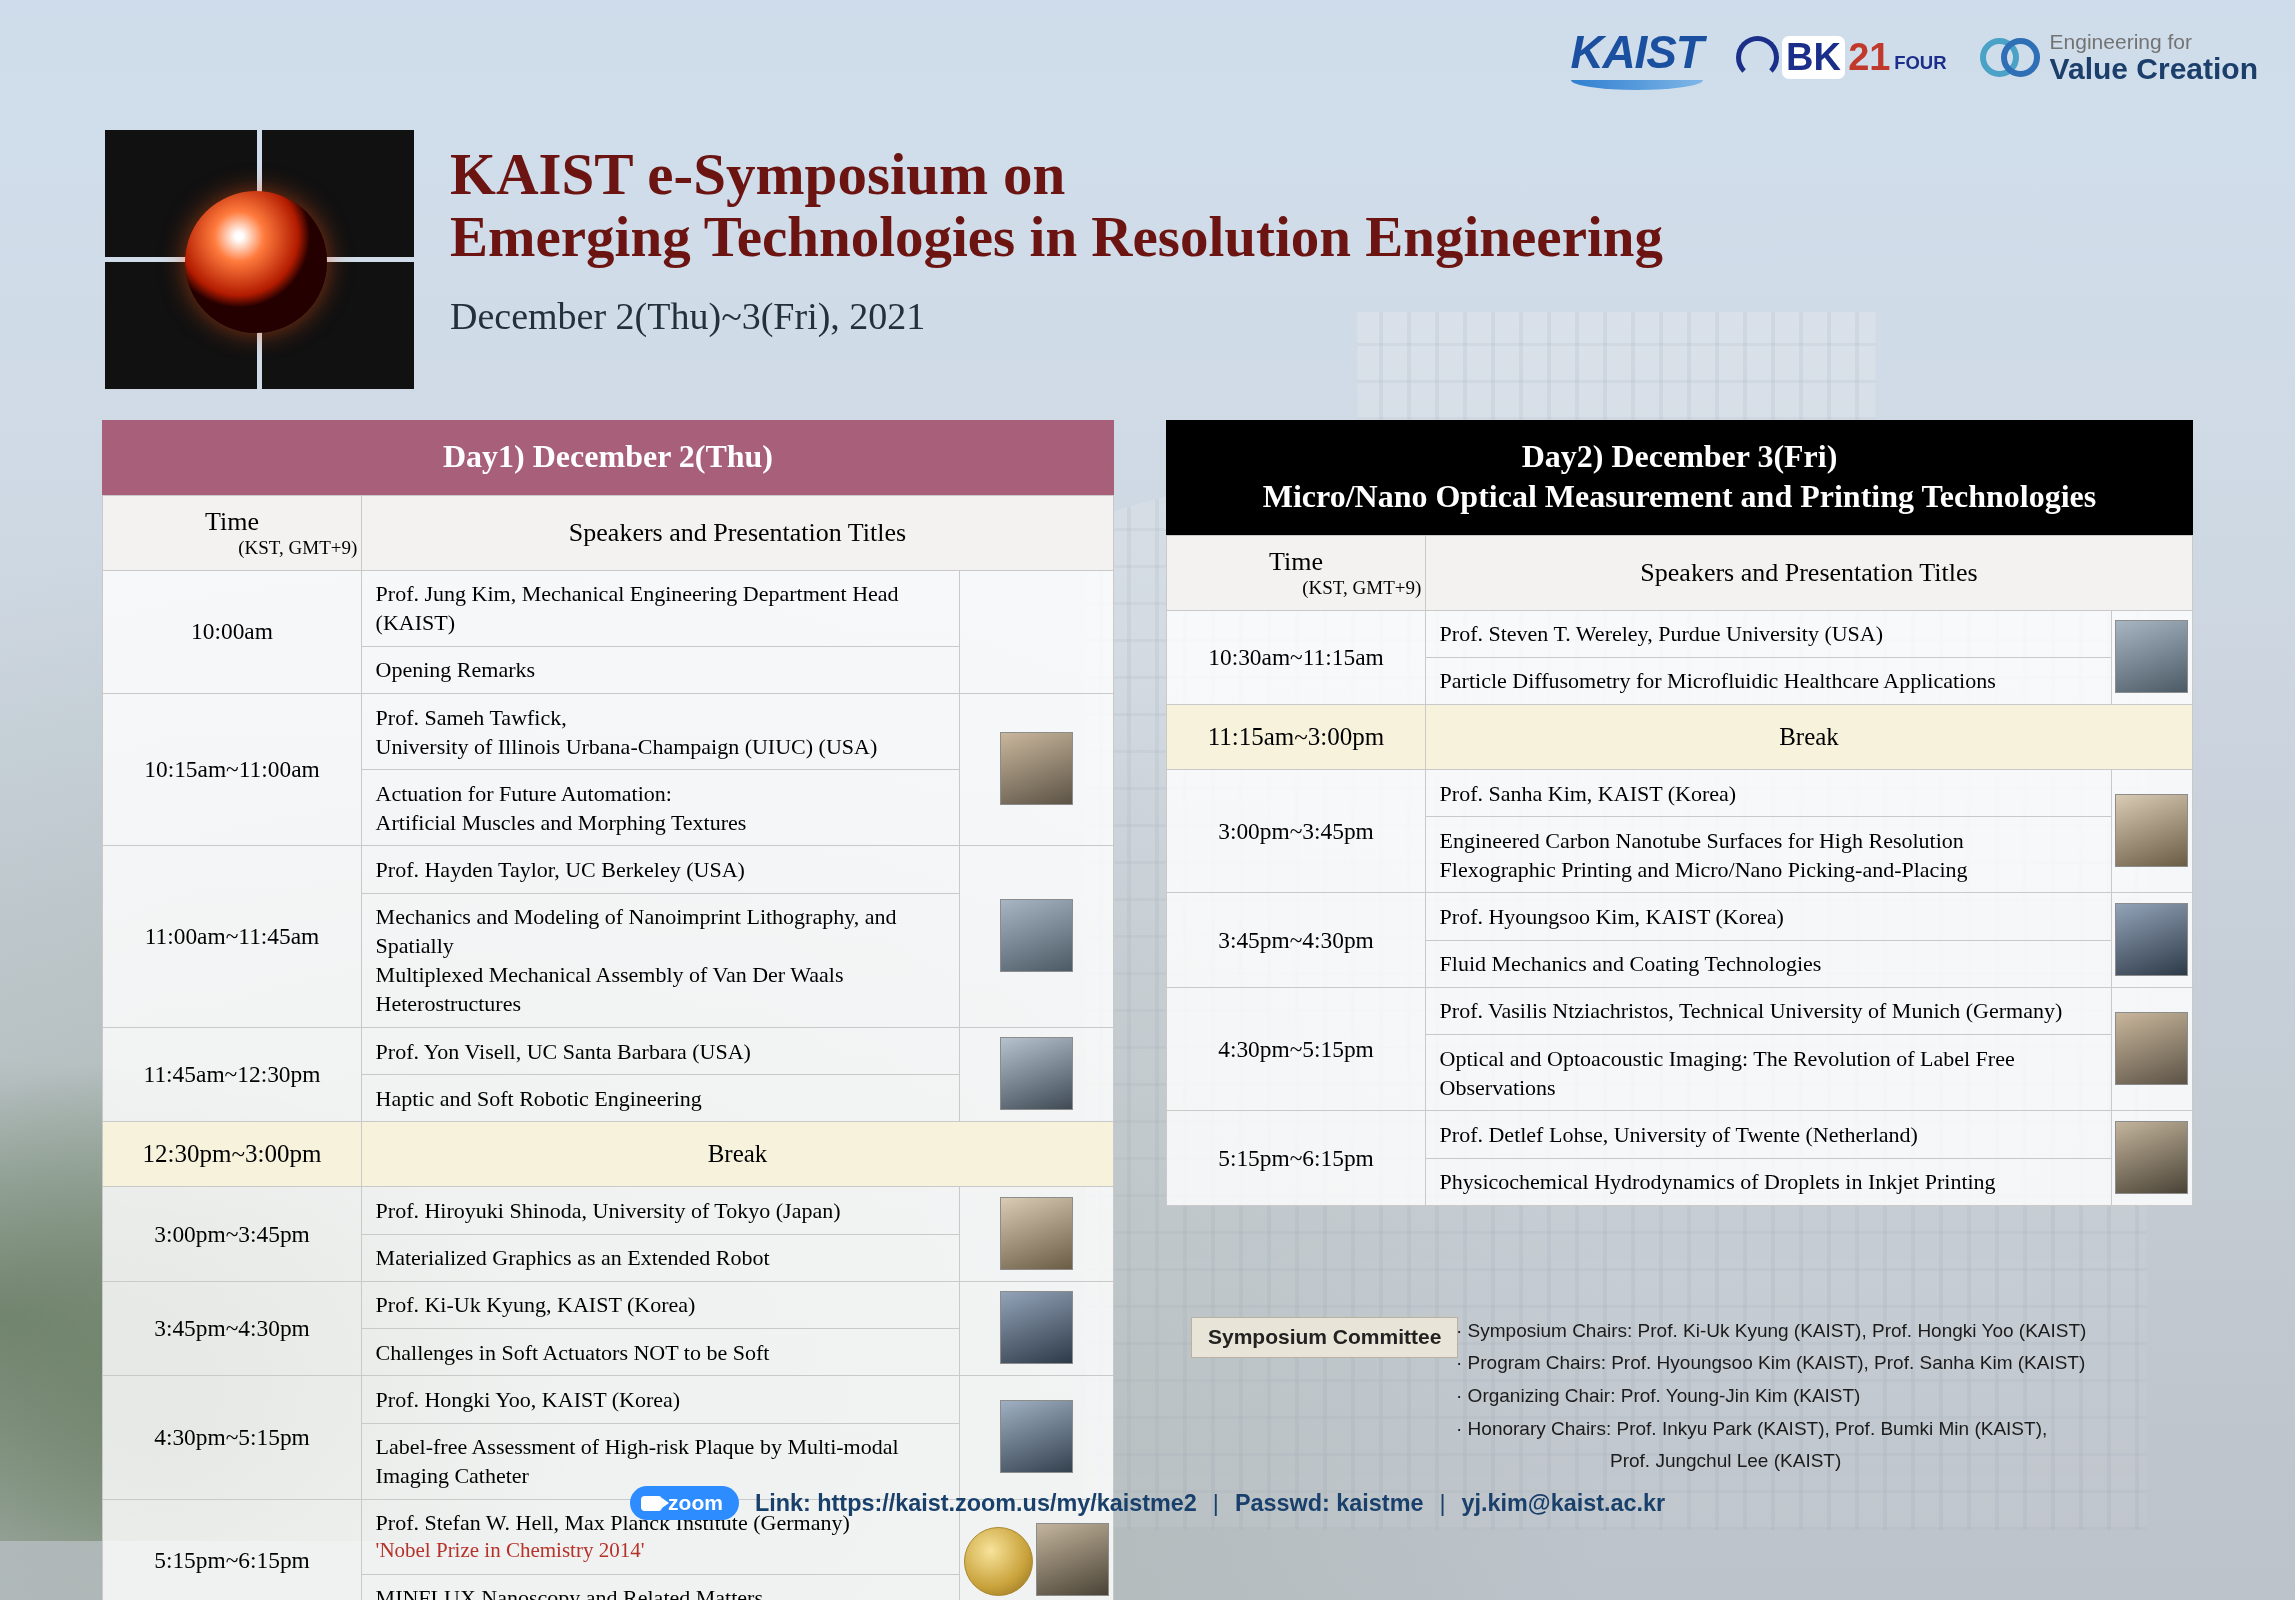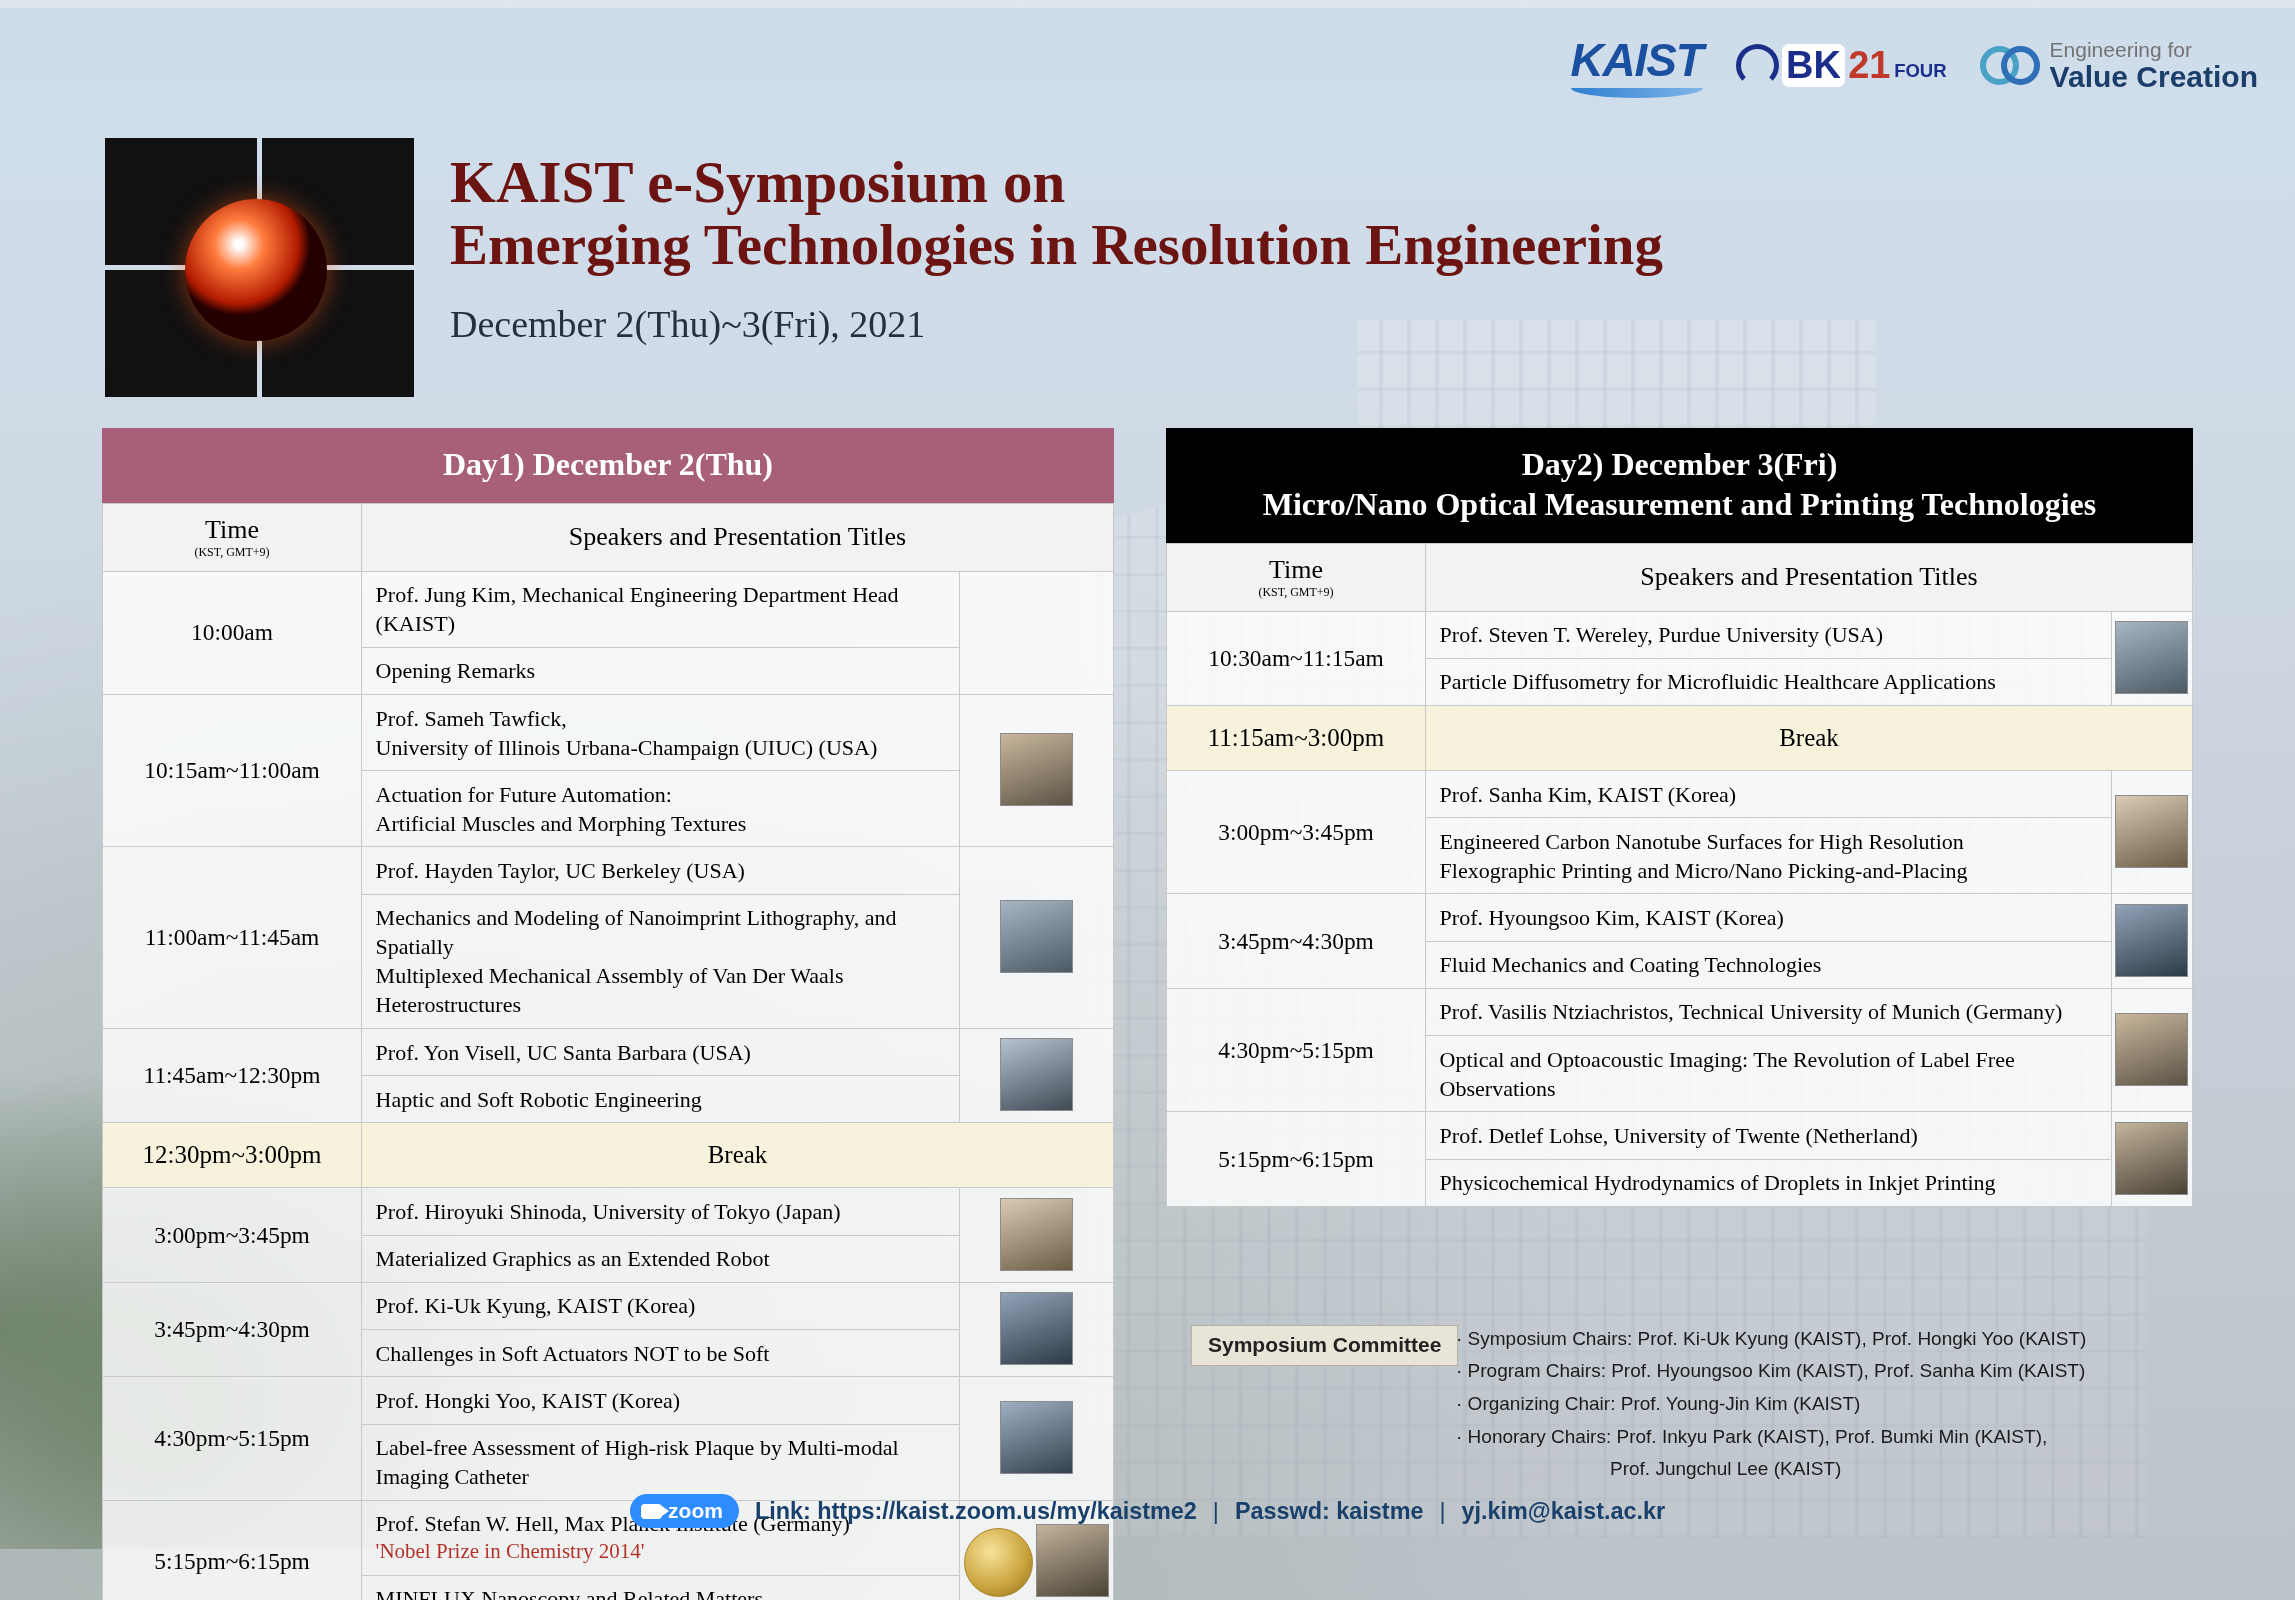--- a/index.html
+++ b/index.html
@@ -27,21 +27,21 @@
     content:""; position:absolute; inset:0;
     background-image: repeating-linear-gradient(90deg, rgba(150,160,170,0.25) 0 3.7px, rgba(0,0,0,0) 3.7px 28px),
                       repeating-linear-gradient(0deg, rgba(150,160,170,0.20) 0 3.1px, rgba(0,0,0,0) 3.1px 37px);
   }
   .bg-trees{
     position:absolute; left:-37px; bottom:0; width:679px; height:555px;
     background: radial-gradient(ellipse at 30% 80%, rgba(86,110,72,0.55) 0%, rgba(86,110,72,0) 60%),
                 radial-gradient(ellipse at 5% 60%, rgba(70,95,60,0.5) 0%, rgba(70,95,60,0) 55%);
   }
 
-  .page { position:relative; width:2295px; height:1541px;margin-top:8px; }
+  .page { position:relative; width:2295px; height:1541px; }
 
   
   .logos { position:absolute; right:37px; top:25px; display:flex; align-items:center; gap:33px; }
   .kaist-logo { position:relative; text-align:center; }
   .kaist-logo .word { font-family:"Liberation Sans", sans-serif; font-weight:bold; font-style:italic;
     font-size:46px; color:#1b4fa0; letter-spacing:-1.2px; }
   .kaist-logo .swoosh { height:10px; margin-top:1.2px;
     background: linear-gradient(90deg,#2f7fd0,#7fb6e8); border-radius:0 0 50% 50%/0 0 100% 100%; }
   .bk21 { display:flex; align-items:center; gap:3.7px; }
   .bk21 .bk { font-family:"Liberation Sans", sans-serif; font-weight:bold; font-size:38px; color:#1b2f8a;
@@ -87,21 +87,21 @@
   .hdr { color:#fff; text-align:center; padding:16px 6.2px 18.5px; }
   .hdr .l1 { font-size:32px; font-weight:bold; line-height:1.25; }
   .hdr .l2 { font-size:32px; font-weight:bold; line-height:1.25; }
   .hdrA { background:#a8607a; }
   .hdrB { background:#000000; }
 
   table { border-collapse:collapse; width:100%; background:rgba(255,255,255,0.82); }
   td, th { border:0.6px solid #c9c9c9; vertical-align:middle; }
   .thead td { background:rgba(243,241,238,0.9); text-align:center; padding:11px 3.7px; }
   .thead .t1 { font-size:26px; }
-  .thead .t2 { font-size:12px; }
+  .thead .t2 { font-size:19px;text-align:right; }
   .thead .t3 { font-size:26px; }
   .timecell { width:259px; text-align:center; font-size:23.4px; padding:8.6px 3.7px; }
   .titlecell { font-size:22px; padding:8.6px 13.6px; line-height:1.32; }
   .photocell { width:79px; padding:3.7px; text-align:center; }
   .break td { background:#f7f2dc; text-align:center; font-size:25px; padding:18px; }
   .break .timecell { background:#f7f2dc; }
   .nobel { color:#b5322b; font-size:21px; }
   .photo { width:73px; height:73px; object-fit:cover; display:inline-block;
     background:linear-gradient(160deg,#9aa7b4,#56646f); border:0.6px solid #8c8c8c; position:relative; }
   .photo.p1{ background:linear-gradient(160deg,#c9b79c,#5c5346); }

